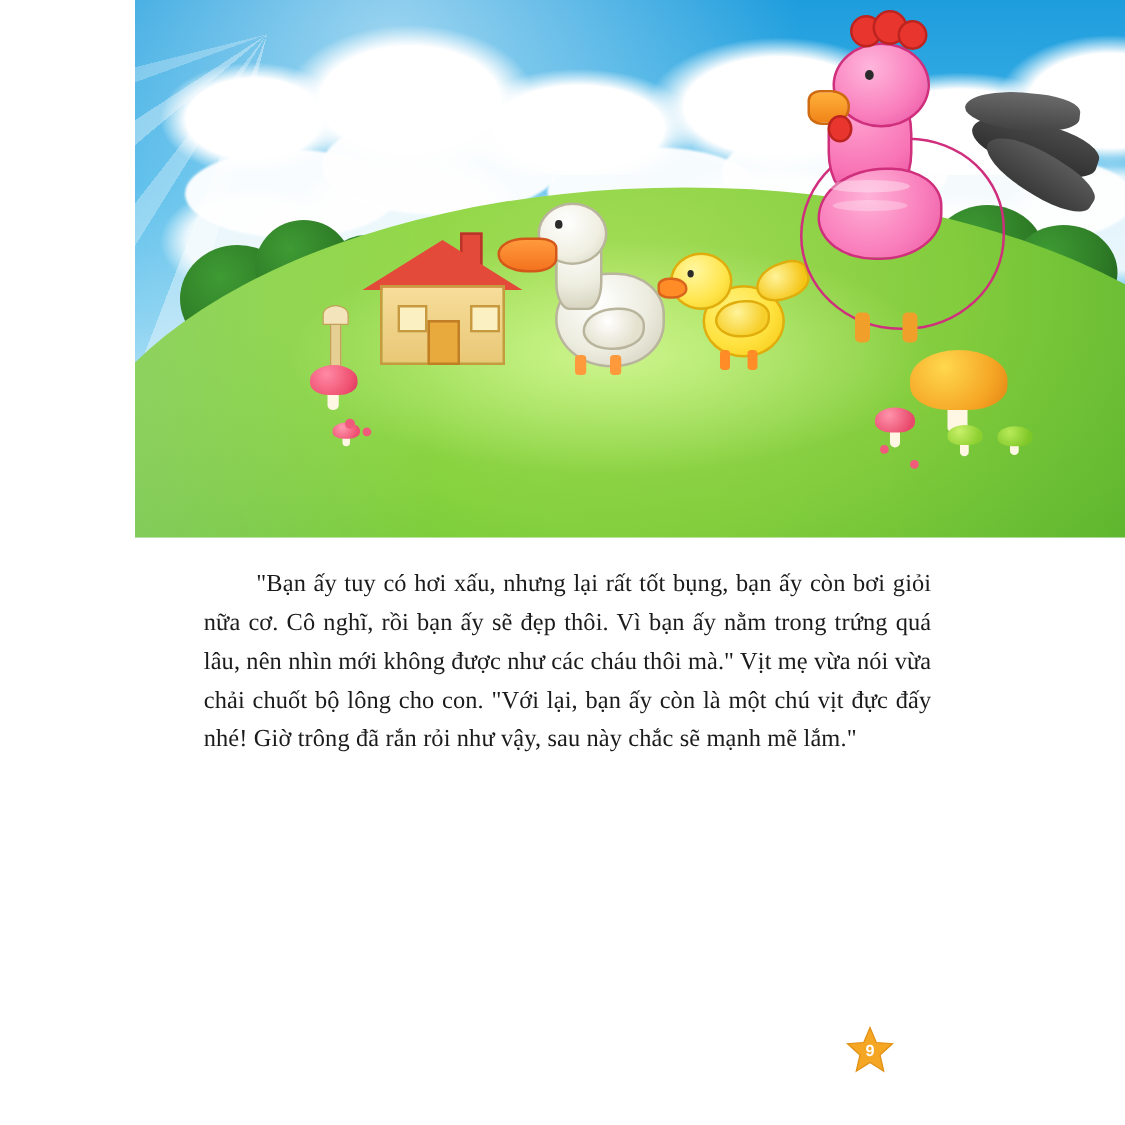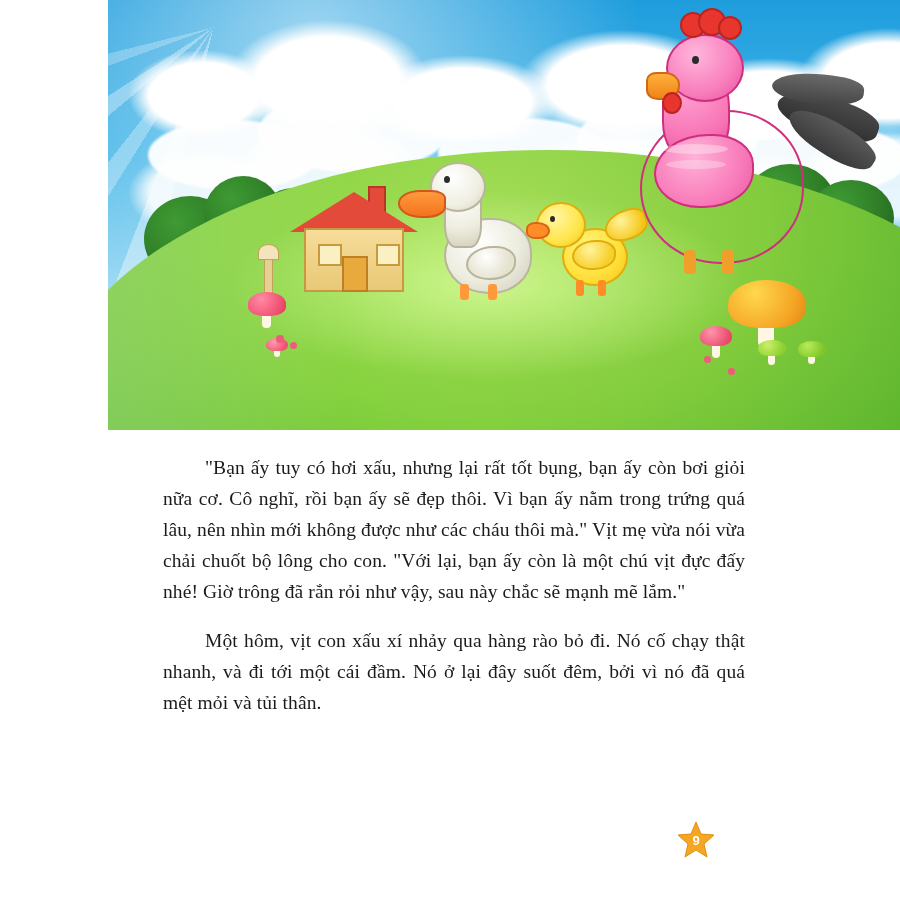--- a/index.html
+++ b/index.html
@@ -346,21 +346,20 @@
       <div style="position:absolute; left:74px; top:134px; width:66px; height:10px; border-radius:50%; background:rgba(255,255,255,.35);"></div>
       <div style="position:absolute; left:78px; top:150px; width:60px; height:9px; border-radius:50%; background:rgba(255,255,255,.28);"></div>
 
       <div class="hen-leg" style="left:96px; top:240px; width:12px; height:24px;"></div>
       <div class="hen-leg" style="left:134px; top:240px; width:12px; height:24px;"></div>
     </div>
   </div>
 
   <div class="text-block">
     <p class="para">"Bạn ấy tuy có hơi xấu, nhưng lại rất tốt bụng, bạn ấy còn bơi giỏi nữa cơ. Cô nghĩ, rồi bạn ấy sẽ đẹp thôi. Vì bạn ấy nằm trong trứng quá lâu, nên nhìn mới không được như các cháu thôi mà." Vịt mẹ vừa nói vừa chải chuốt bộ lông cho con. "Với lại, bạn ấy còn là một chú vịt đực đấy nhé! Giờ trông đã rắn rỏi như vậy, sau này chắc sẽ mạnh mẽ lắm."</p>
-    <p class="para">Một hôm, vịt con xấu xí nhảy qua hàng rào bỏ đi. Nó cố chạy thật nhanh, và đi tới một cái đầm. Nó ở lại đây suốt đêm, bởi vì nó đã quá mệt mỏi và tủi thân.</p>
   </div>
 
   <div class="page-star">
     <svg width="40" height="40" viewBox="0 0 40 40" aria-hidden="true">
       <polygon points="20,2 25,14 38,15 28,24 31,37 20,30 9,37 12,24 2,15 15,14" fill="#f5a623" stroke="#e08f12" stroke-width="1"></polygon>
     </svg>
     <div class="page-num">9</div>
   </div>
 
 </div>

